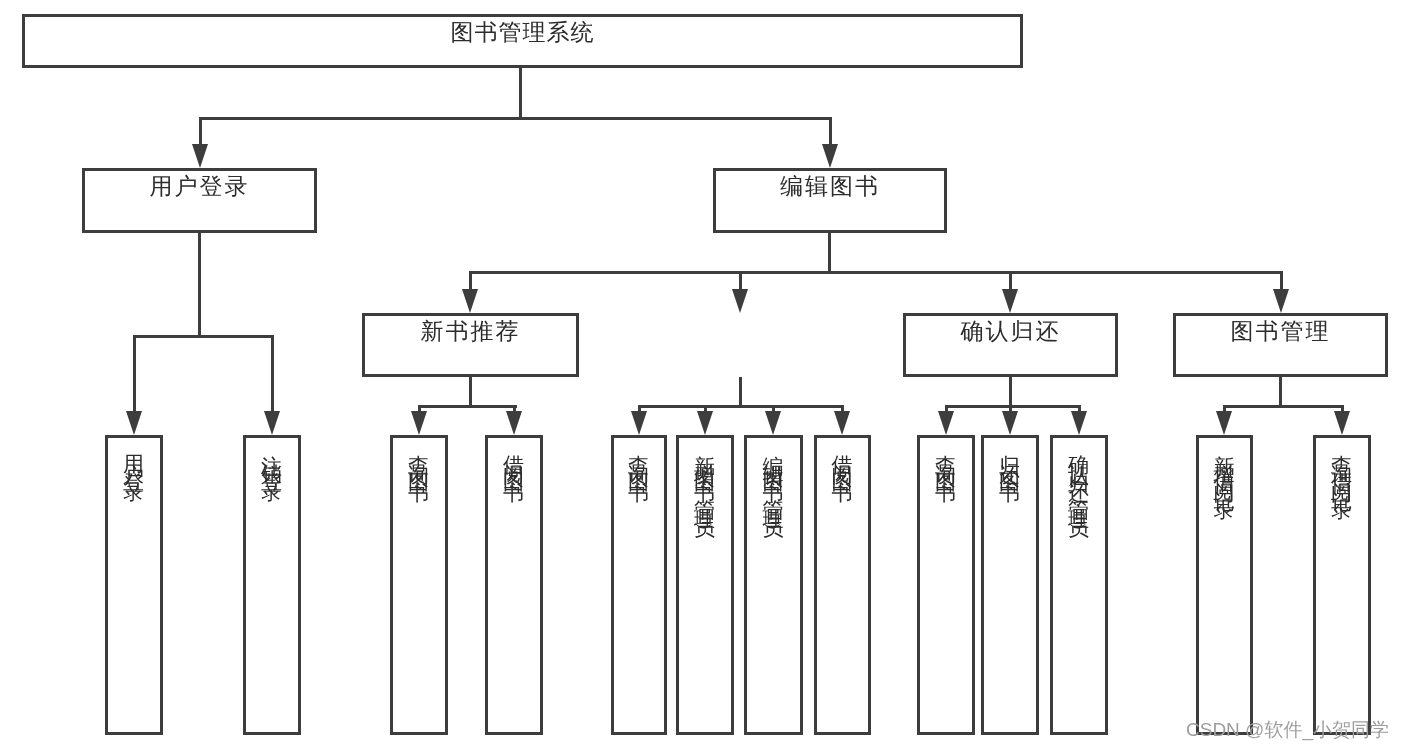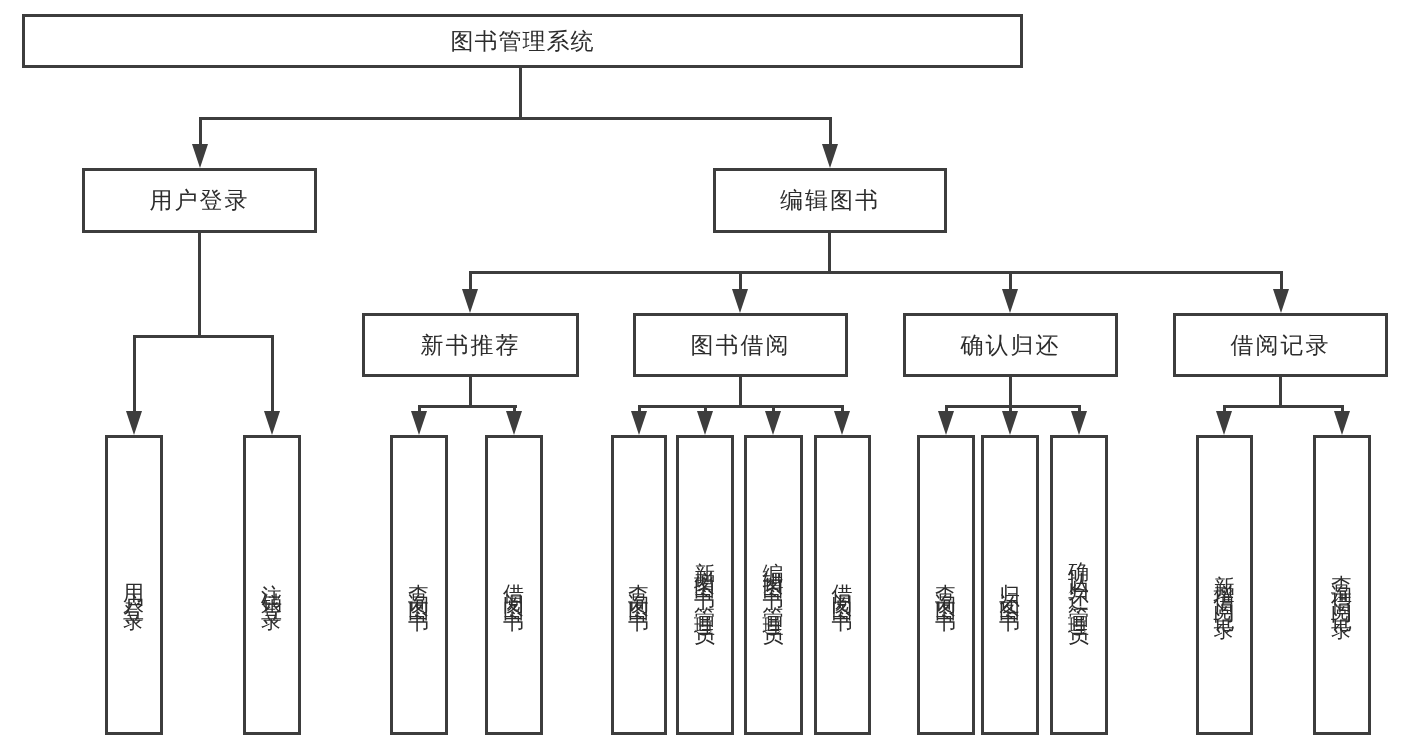--- a/index.html
+++ b/index.html
@@ -3,21 +3,21 @@
 <meta charset="utf-8">
 <style>
   html,body { margin:0; padding:0; background:#ffffff; }
   .canvas {
     position:relative; width:1405px; height:747px; background:#ffffff;
     font-family:"Liberation Sans", sans-serif; overflow:hidden;
   }
   .node {
     position:absolute; box-sizing:border-box;
     border:3px solid #3d3d3d; background:#ffffff;
-    display:flex; align-items:center; justify-content:center;
+    display:flex; align-items:flex-start; justify-content:center;
     color:#2c2c2c;
   }
   .node.hlabel { font-size:23px; letter-spacing:2px; }
   .node.root-label { font-size:23px; letter-spacing:1px; }
   .node.vlabel span {
     writing-mode:vertical-rl; text-orientation:mixed;
     font-size:21px; letter-spacing:9px; line-height:1;
   }
   .line { position:absolute; background:#3d3d3d; }
   .arrow {
@@ -42,28 +42,25 @@
   <div class="node hlabel" style="left:82px;top:168px;width:235px;height:65px;">
     <span>用户登录</span>
   </div>
   <div class="node hlabel" style="left:713px;top:168px;width:234px;height:65px;">
     <span>编辑图书</span>
   </div>
 
   <div class="node hlabel" style="left:362px;top:313px;width:217px;height:64px;">
     <span>新书推荐</span>
   </div>
-  <div class="node hlabel" style="left:633px;top:313px;width:215px;height:64px;">
-    <span>图书借阅</span>
-  </div>
   <div class="node hlabel" style="left:903px;top:313px;width:215px;height:64px;">
     <span>确认归还</span>
   </div>
   <div class="node hlabel" style="left:1173px;top:313px;width:215px;height:64px;">
-    <span>借阅记录</span>
+    <span>图书管理</span>
   </div>
 
   <div class="node vlabel" style="left:105px;top:435px;width:58px;height:300px;">
     <span>用户登录</span>
   </div>
   <div class="node vlabel" style="left:243px;top:435px;width:58px;height:300px;">
     <span>注销登录</span>
   </div>
 
   <div class="node vlabel" style="left:390px;top:435px;width:58px;height:300px;">
@@ -155,13 +152,14 @@
   <div class="line" style="left:1078px;top:405px;width:3px;height:9px;"></div>
   <div class="arrow" style="left:1071px;top:411px;"></div>
 
   <div class="line" style="left:1279px;top:377px;width:3px;height:31px;"></div>
   <div class="line" style="left:1223px;top:405px;width:121px;height:3px;"></div>
   <div class="line" style="left:1223px;top:405px;width:3px;height:9px;"></div>
   <div class="arrow" style="left:1216px;top:411px;"></div>
   <div class="line" style="left:1341px;top:405px;width:3px;height:9px;"></div>
   <div class="arrow" style="left:1334px;top:411px;"></div>
 
+  <div class="watermark">CSDN @软件_小贺同学</div>
 </div>
 
 </body></html>

